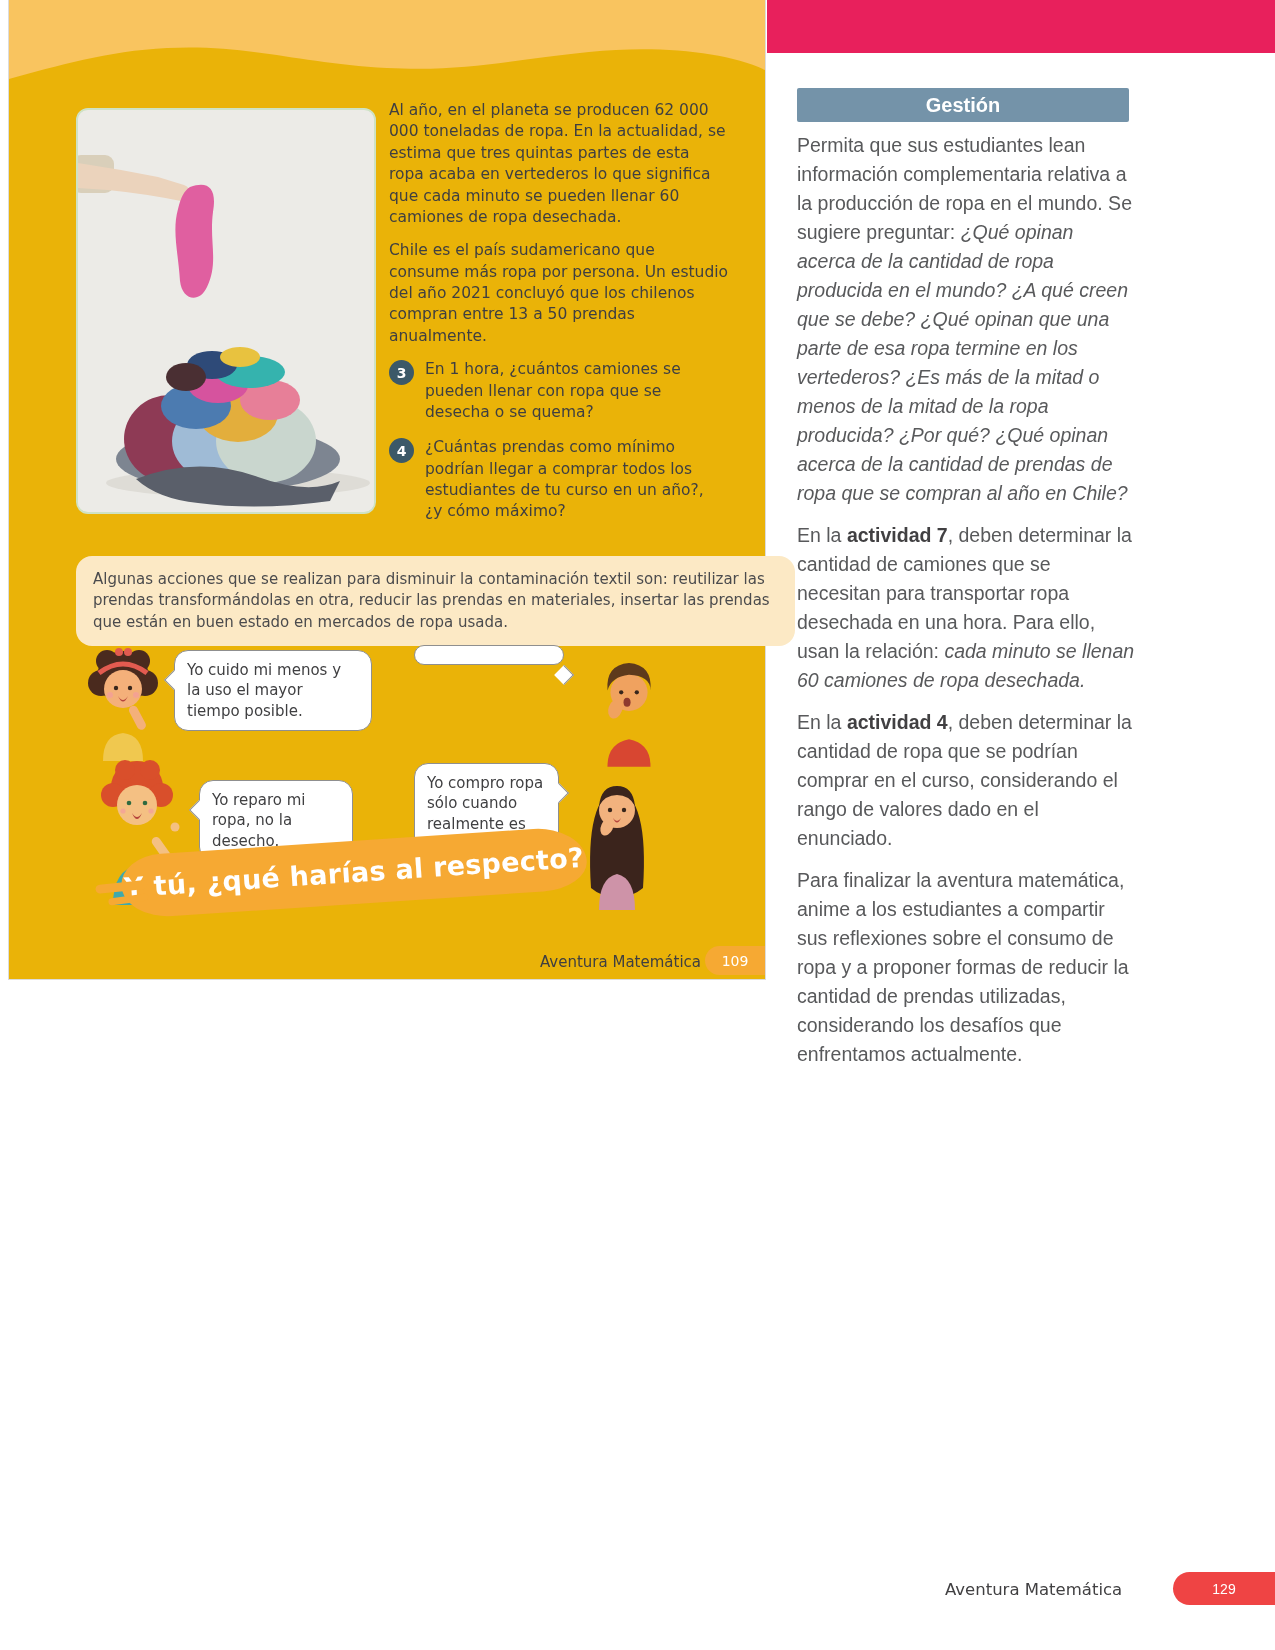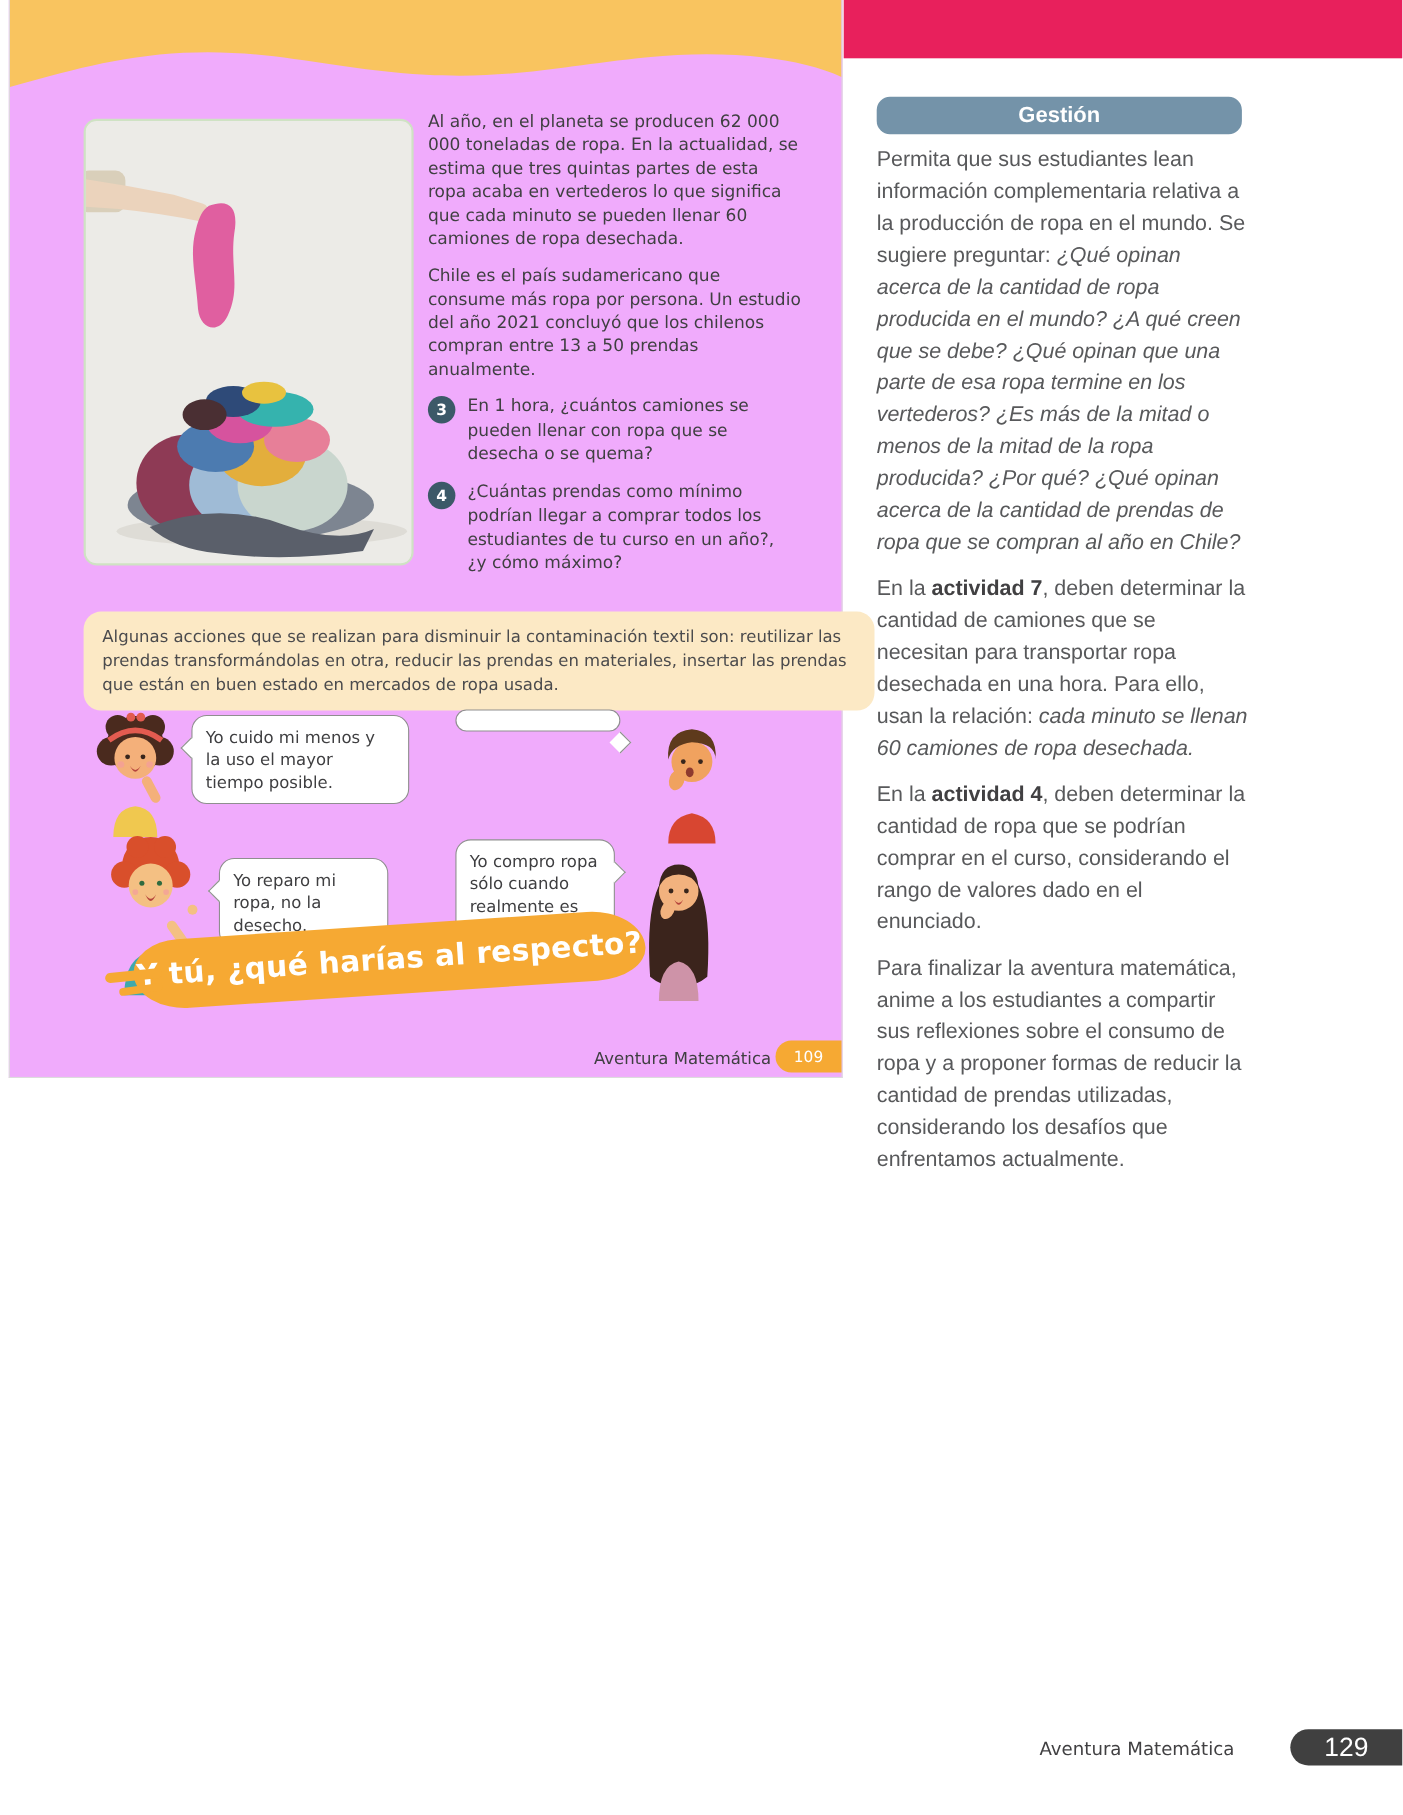--- a/index.html
+++ b/index.html
@@ -3,21 +3,21 @@
 <meta charset="utf-8">
 <style>
   html,body{margin:0;padding:0;}
   body{
     width:1275px;height:1650px;position:relative;background:#ffffff;
     font-family:"Liberation Sans",sans-serif;overflow:hidden;
   }
   
   .student-page{
     position:absolute;left:8px;top:0;width:758px;height:980px;
-    background:#f0abfc;border:1px solid #dcdcdc;border-top:none;box-sizing:border-box;
+    background:#eab308;border:1px solid #dcdcdc;border-top:none;box-sizing:border-box;
     font-family:"DejaVu Sans",sans-serif;color:#3f3f41;
   }
   .wave{position:absolute;left:0;top:0;width:756px;height:82px;display:block;}
   .photo{
     position:absolute;left:67px;top:108px;width:296px;height:402px;
     border:2px solid #cfe2c4;border-radius:12px;overflow:hidden;background:#ecebe7;
   }
   .photo svg{display:block;width:100%;height:100%;}
   .intro-col{position:absolute;left:380px;top:100px;width:340px;}
   .intro-col p{margin:0 0 12px 0;font-size:15.5px;line-height:1.38;}
@@ -54,31 +54,31 @@
   .banner-tail2{left:-14px;top:40px;width:40px;height:7px;transform:rotate(-4deg);}
   .sp-footer-label{position:absolute;right:64px;top:953px;font-size:15px;color:#3f3f41;white-space:nowrap;}
   .sp-footer-badge{
     position:absolute;right:0;top:946px;width:60px;height:29px;background:#f6a933;
     border-radius:15px 0 0 15px;color:#fff;font-size:14px;display:flex;align-items:center;justify-content:center;
   }
   
   .pink-topbar{position:absolute;left:767px;top:0;width:508px;height:53px;background:#e8205c;}
   .gestion-header{
     position:absolute;left:797px;top:88px;width:332px;height:34px;background:#7493a9;
-    border-radius:12px;color:#fff;font-weight:bold;font-size:20px;
+    border-radius:2px;color:#fff;font-weight:bold;font-size:20px;
     display:flex;align-items:center;justify-content:center;
   }
   .teacher-col{position:absolute;left:797px;top:131px;width:340px;color:#58595b;}
   .teacher-col p{margin:0 0 13px 0;font-size:19.5px;line-height:29px;}
   .seg-i{font-style:italic;}
   .seg-b{font-weight:bold;color:#414042;}
   .pg-footer-label{position:absolute;left:945px;top:1580px;font-size:16.5px;color:#414042;font-family:"DejaVu Sans",sans-serif;white-space:nowrap;}
   .pg-footer-badge{
-    position:absolute;left:1173px;top:1572px;width:102px;height:33px;background:#404040;
-    border-radius:17px 0 0 17px;color:#fff;font-size:24px;display:flex;align-items:center;justify-content:center;
+    position:absolute;left:1173px;top:1572px;width:102px;height:33px;background:#ef4444;
+    border-radius:17px 0 0 17px;color:#fff;font-size:14px;display:flex;align-items:center;justify-content:center;
   }
 </style>
 </head>
 <body>
 
 <div class="student-page">
 
   <svg class="wave" viewBox="0 0 756 82" preserveAspectRatio="none">
     <path d="M0,0 H756 V70 C718,52 650,45 580,52 C500,60 458,72 378,68 C290,63 238,44 158,48 C98,51 48,66 0,79 Z" fill="#f9c45f"></path>
   </svg>

